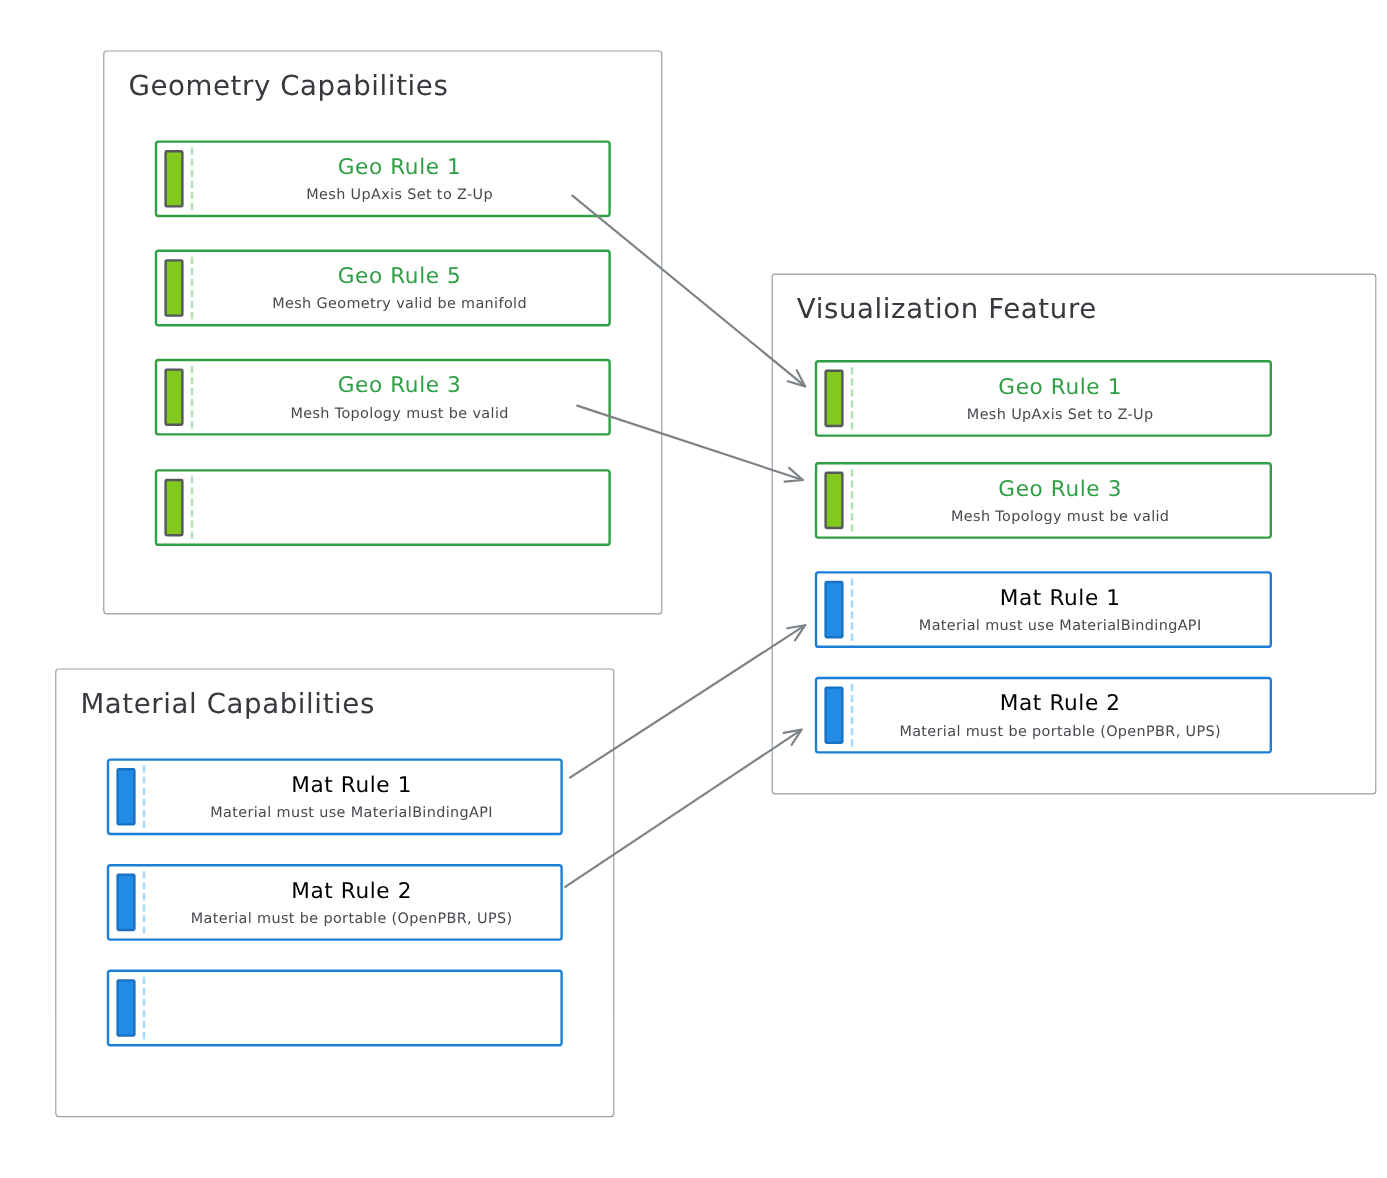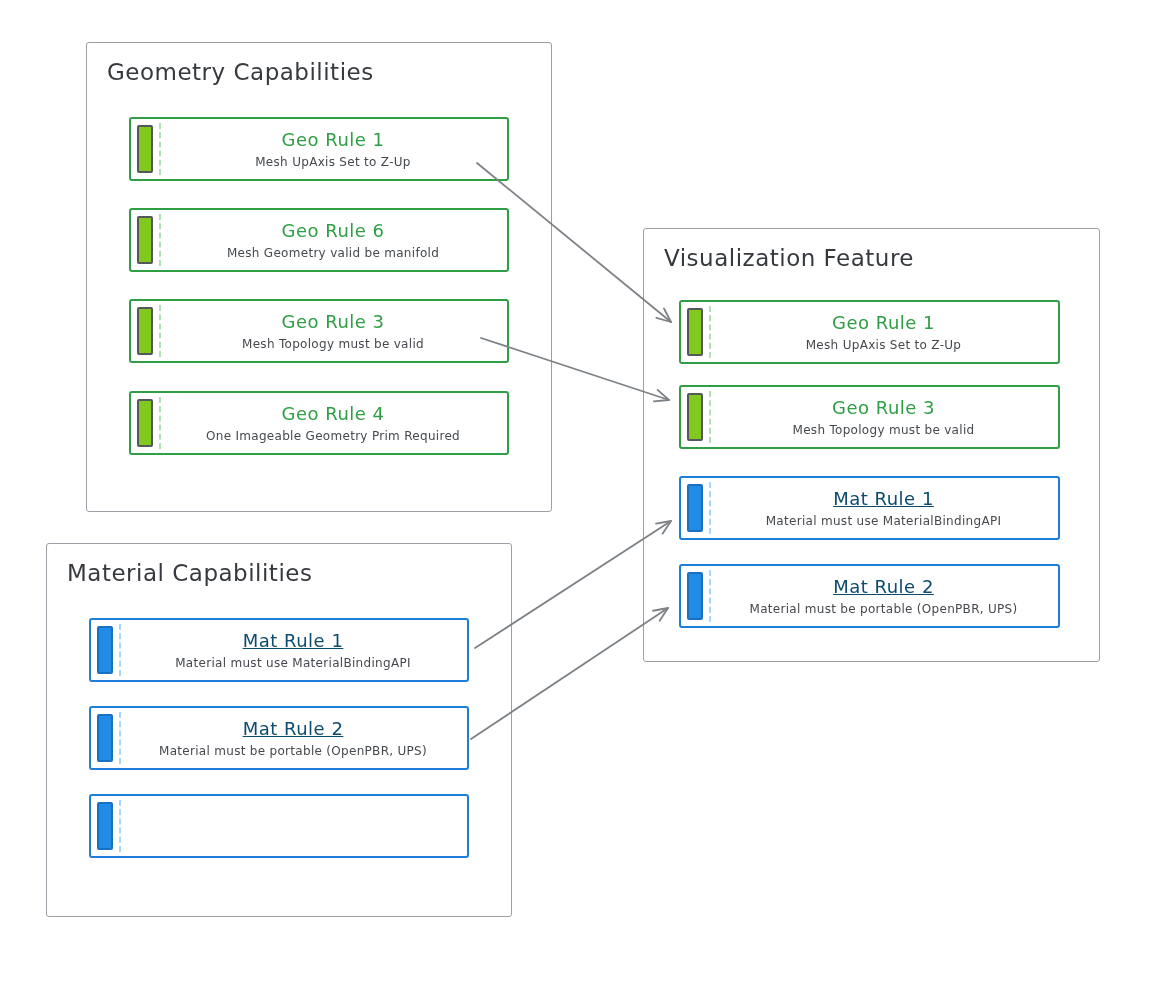--- a/index.html
+++ b/index.html
@@ -20,22 +20,22 @@
     border-radius: 3px;
   }
   .container-title {
     position: absolute;
     top: 16px; left: 20px;
     font-size: 23px;
     letter-spacing: 0.5px;
     color: #363a3f;
   }
   #geometry-box { left: 46px; top: 42px;  width: 466px; height: 470px; margin-left: 40px; }
-  #material-box { left: 46px; top: 543px; width: 466px; height: 374px; }
-  #viz-box      { left: 643px; top: 228px; width: 457px; height: 434px; }
+  #material-box { left: 46px; top: 557px; width: 466px; height: 374px; }
+  #viz-box      { left: 643px; top: 228px; width: 504px; height: 434px; }
 
   
   .card {
     position: absolute;
     left: 42px; width: 380px; height: 64px;
     background: #ffffff;
     border-radius: 3px;
     display: flex;
     align-items: center;
   }
@@ -66,21 +66,21 @@
     left: 32px; right: 4px; top: 0; bottom: 0;
     display: flex;
     flex-direction: column;
     justify-content: center;
     align-items: center;
     gap: 5px;
     text-align: left;
   }
   .card-title { font-size: 18px; letter-spacing: 0.5px; }
   .card.green .card-title { color: #2f9e44; }
-  .card.blue  .card-title { color: #0c4a6e; text-decoration: underline; }
+  .card.blue  .card-title { color: #000000; }
   .card-subtitle { font-size: 12px; color: #45494e; letter-spacing: 0.3px; }
 
   
   #arrows {
     position: absolute; inset: 0;
     width: 1156px; height: 982px;
     pointer-events: none;
   }
   #arrows line { stroke: #7d8287; stroke-width: 1.8; stroke-linecap: round; }
   #arrowhead-path { fill: none; stroke: #7d8287; stroke-width: 1.8; stroke-linecap: round; stroke-linejoin: round; }
@@ -99,41 +99,37 @@
       <div class="card-text">
         <div class="card-title">Geo Rule 1</div>
         <div class="card-subtitle">Mesh UpAxis Set to Z-Up</div>
       </div>
     </div>
 
     <div class="card green" style="top:165px">
       <span class="badge"></span>
       <span class="badge-divider"></span>
       <div class="card-text">
-        <div class="card-title">Geo Rule 6</div>
+        <div class="card-title">Geo Rule 5</div>
         <div class="card-subtitle">Mesh Geometry valid be manifold</div>
       </div>
     </div>
 
     <div class="card green" style="top:256px">
       <span class="badge"></span>
       <span class="badge-divider"></span>
       <div class="card-text">
         <div class="card-title">Geo Rule 3</div>
         <div class="card-subtitle">Mesh Topology must be valid</div>
       </div>
     </div>
 
     <div class="card green" style="top:348px">
       <span class="badge"></span>
       <span class="badge-divider"></span>
-      <div class="card-text">
-        <div class="card-title">Geo Rule 4</div>
-        <div class="card-subtitle">One Imageable Geometry Prim Required</div>
-      </div>
     </div>
   </div>
 
   <div class="container-box" id="material-box">
     <div class="container-title">Material Capabilities</div>
 
     <div class="card blue" style="top:74px">
       <span class="badge"></span>
       <span class="badge-divider"></span>
       <div class="card-text">

